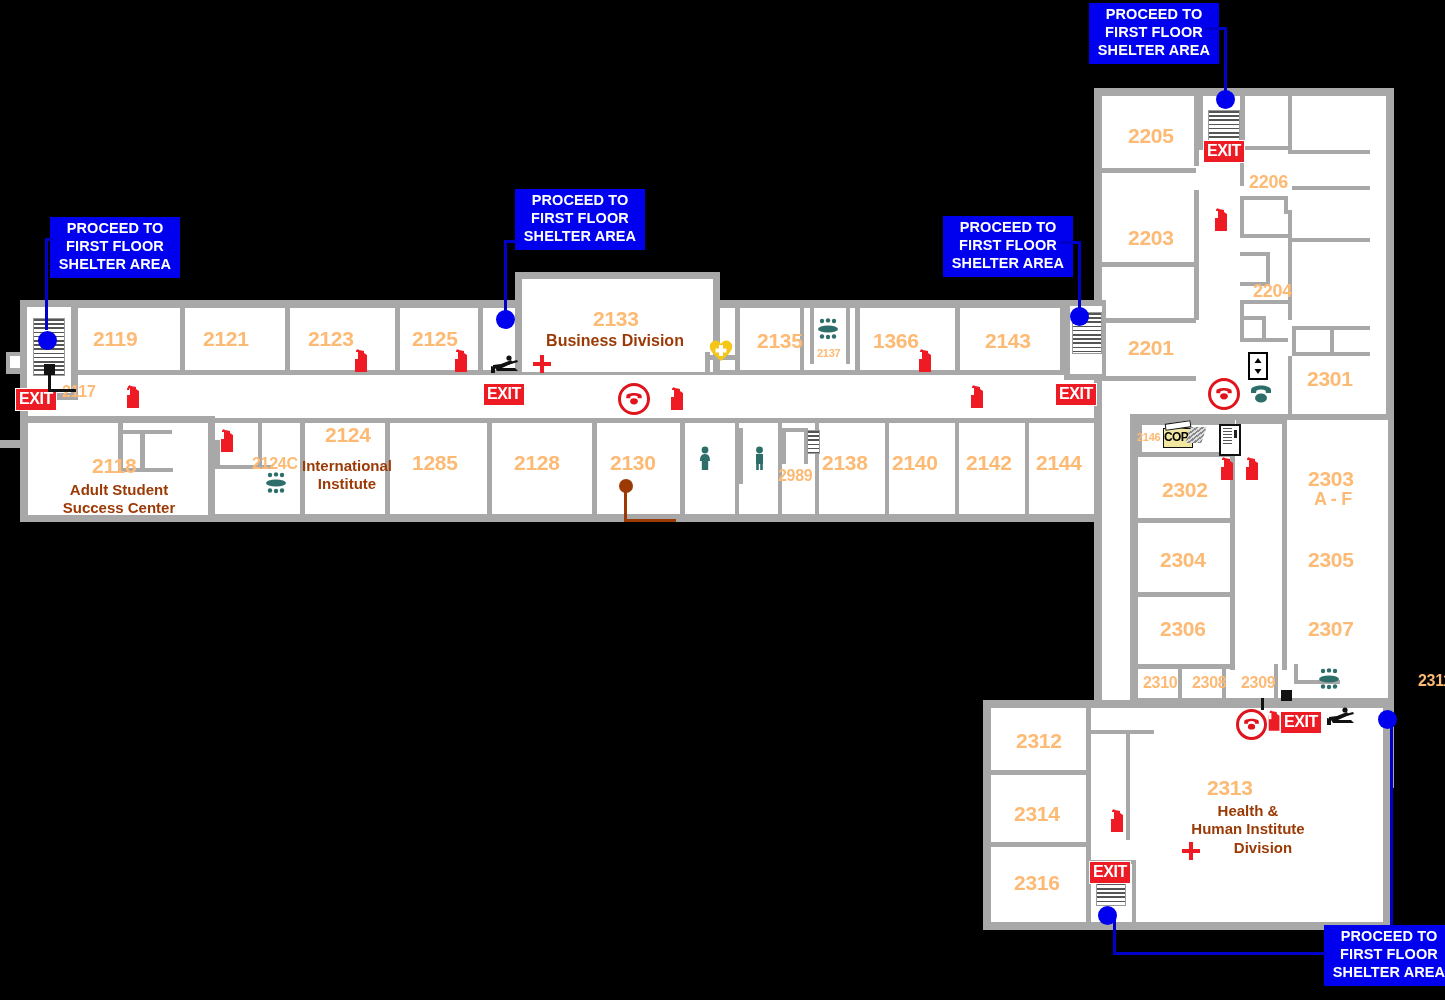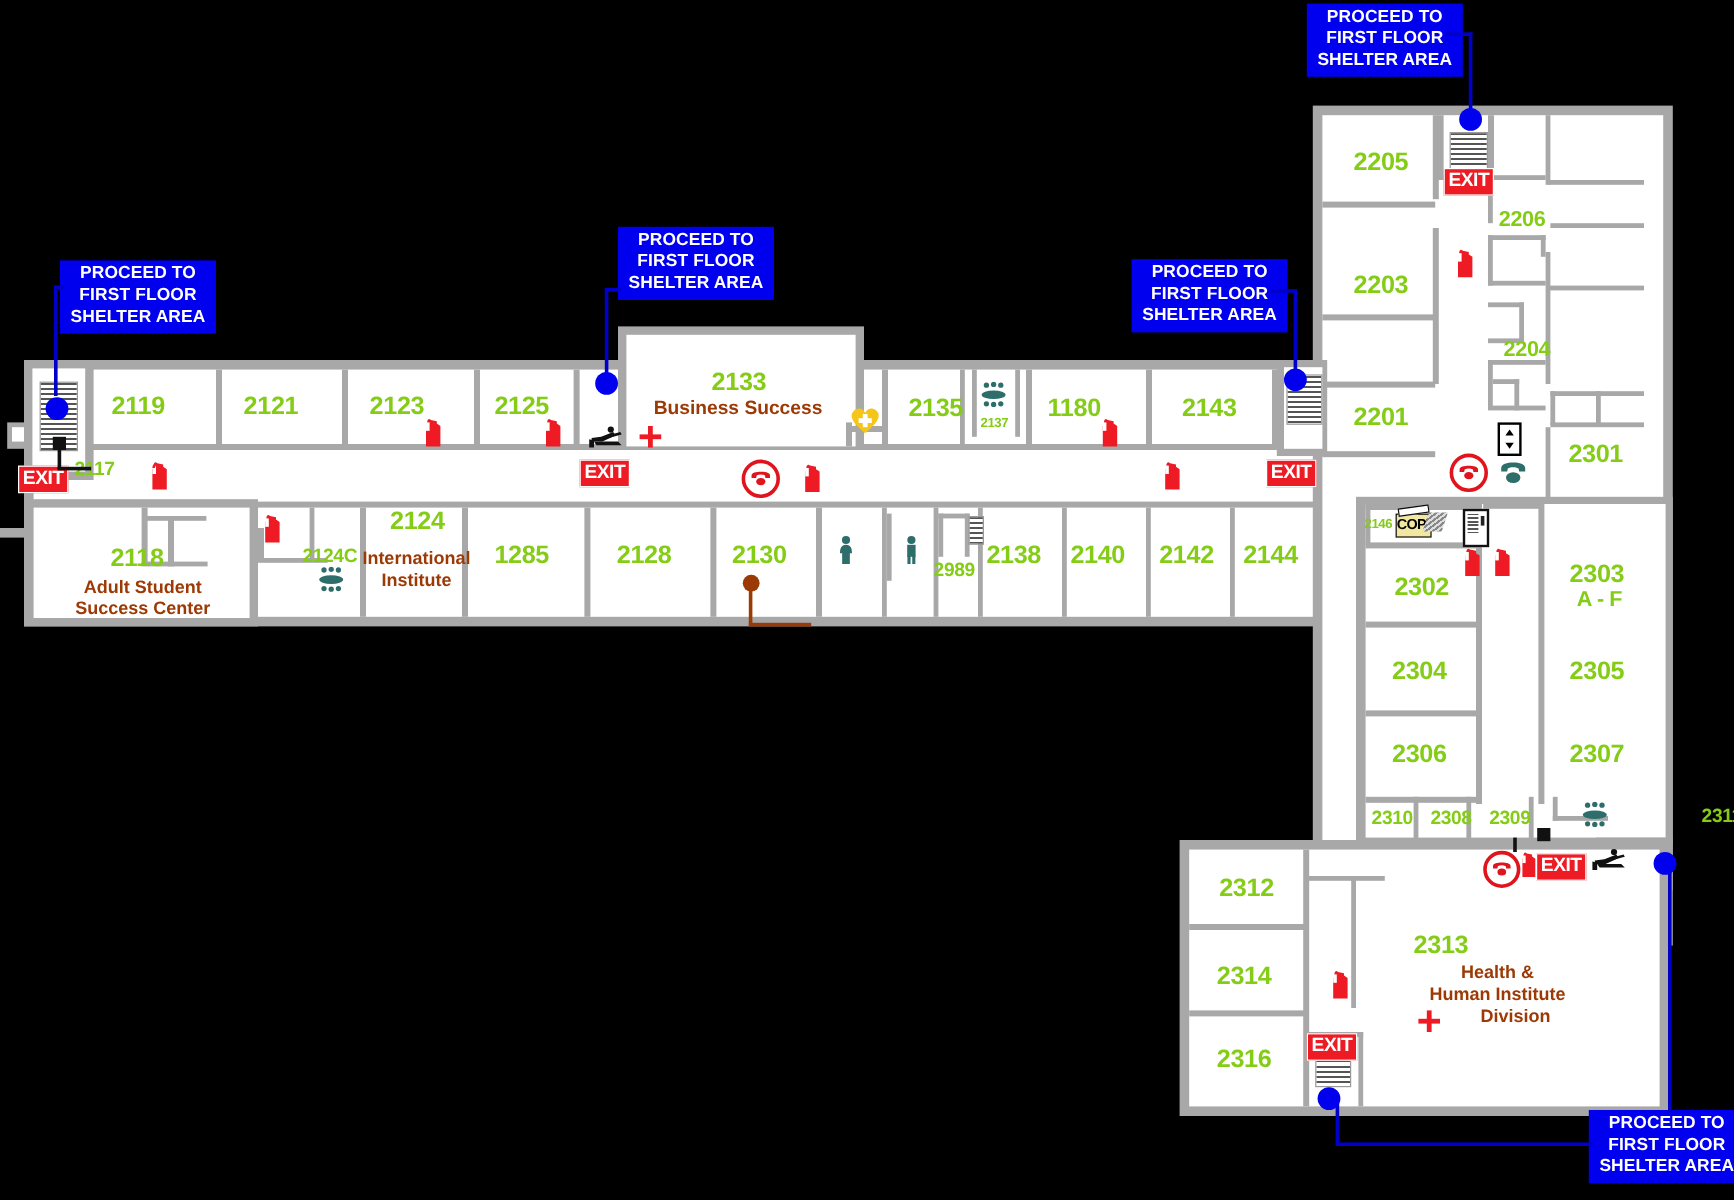--- a/index.html
+++ b/index.html
@@ -5,21 +5,21 @@
   html,body{margin:0;padding:0;background:#000;}
   body{width:1445px;height:1000px;overflow:hidden;font-family:"Liberation Sans",sans-serif;}
   #map{position:relative;width:1445px;height:1000px;background:#000;}
 
   
   .shell{position:absolute;background:#a8a8a8;}
   .floorfill{position:absolute;background:#ffffff;}
   .wall{position:absolute;background:#a8a8a8;}
 
   
-  .rm{position:absolute;color:#84cc16;font-weight:bold;font-size:21px;letter-spacing:-0.3px;
+  .rm{position:absolute;color:#fdba74;font-weight:bold;font-size:21px;letter-spacing:-0.3px;
       white-space:nowrap;line-height:1;}
   .rm.sm{font-size:16px;}
   .rm.xs{font-size:11px;}
   .rm.md{font-size:18px;}
   .dept{position:absolute;color:#9c3a06;font-weight:bold;font-size:15px;text-align:center;
         line-height:1.22;white-space:nowrap;}
   .dept.big{font-size:16px;}
 
   
   .bsign{position:absolute;background:#0000ee;color:#fff;font-weight:bold;font-size:14.5px;
@@ -200,21 +200,21 @@
   <div class="floorfill" style="left:1092px;top:862px;width:40px;height:58px;"></div>
   <div class="wall" style="left:1088px;top:860px;width:48px;height:4px;"></div>
   <div class="wall" style="left:1132px;top:860px;width:4px;height:62px;"></div>
   <div class="stair" style="left:1096px;top:866px;width:28px;height:38px;"></div>
 
   <div class="rm" style="left:93px;top:328px;">2119</div>
   <div class="rm" style="left:203px;top:328px;">2121</div>
   <div class="rm" style="left:308px;top:328px;">2123</div>
   <div class="rm" style="left:412px;top:328px;">2125</div>
   <div class="rm" style="left:757px;top:330px;">2135</div>
-  <div class="rm" style="left:873px;top:330px;">1180</div>
+  <div class="rm" style="left:873px;top:330px;">1366</div>
   <div class="rm" style="left:985px;top:330px;">2143</div>
 
   <div class="rm" style="left:325px;top:424px;">2124</div>
   <div class="rm" style="left:412px;top:452px;">1285</div>
   <div class="rm" style="left:514px;top:452px;">2128</div>
   <div class="rm" style="left:610px;top:452px;text-align:right;">2130</div>
   <div class="rm" style="left:822px;top:452px;">2138</div>
   <div class="rm" style="left:892px;top:452px;">2140</div>
   <div class="rm" style="left:966px;top:452px;">2142</div>
   <div class="rm" style="left:1036px;top:452px;">2144</div>
@@ -254,24 +254,24 @@
     <div>Success Center</div>
   </div>
 
   <div class="dept" style="left:297px;top:457px;width:100px;">
     <div>International</div>
     <div>Institute</div>
   </div>
 
   <div class="rm" style="left:593px;top:308px;">2133</div>
   <div class="dept big" style="left:530px;top:331px;width:170px;">
-    <div>Business Success</div>
-  </div>
-
-  <div class="rm" style="left:1178px;top:777px;">2313</div>
+    <div>Business Division</div>
+  </div>
+
+  <div class="rm" style="left:1207px;top:777px;">2313</div>
   <div class="dept" style="left:1180px;top:802px;width:136px;">
     <div>Health &amp;</div>
     <div>Human Institute</div>
     <div style="margin-left:30px;">Division</div>
   </div>
   <div class="cross" style="left:1182px;top:842px;width:18px;height:18px;"></div>
 
   <div class="annot-dot" style="left:619px;top:479px;width:14px;height:14px;"></div>
   <div class="annot-line" style="left:624px;top:490px;width:3px;height:31px;"></div>
   <div class="annot-line" style="left:624px;top:519px;width:52px;height:3px;"></div>

